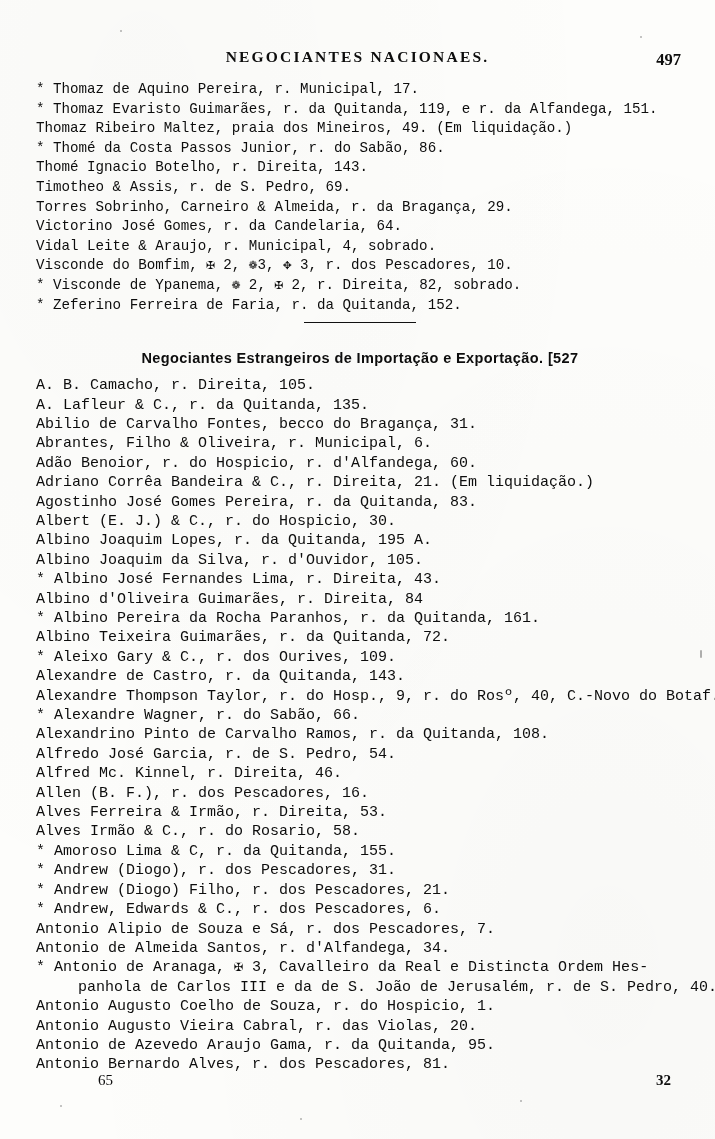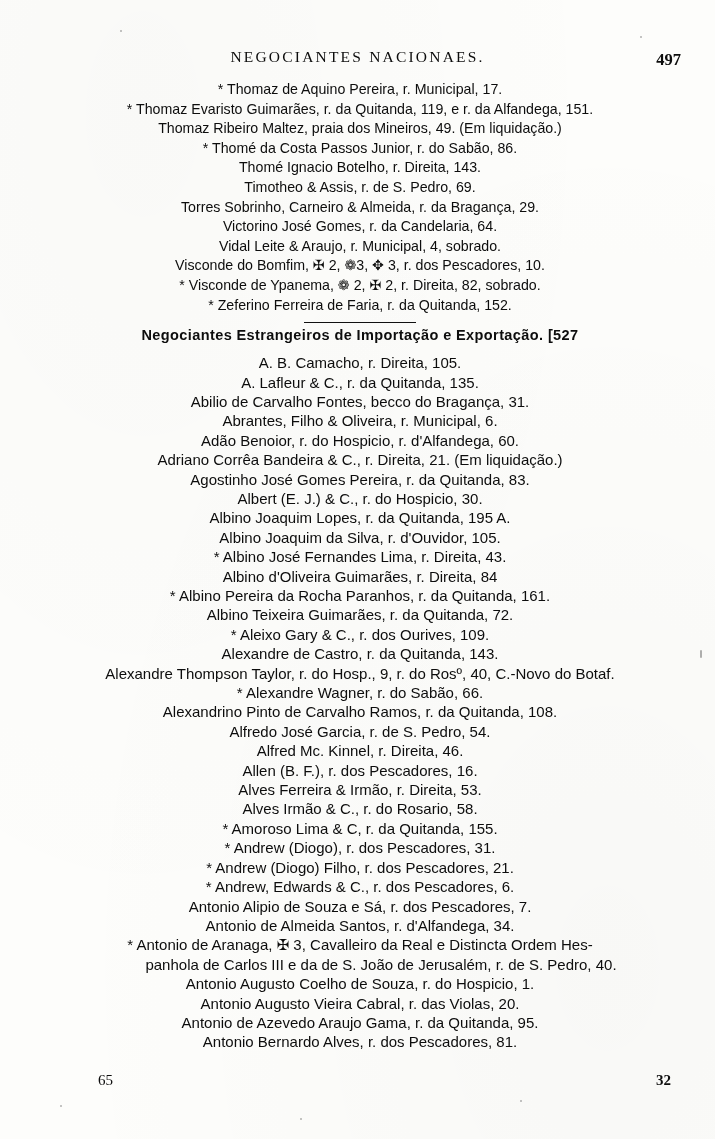--- a/index.html
+++ b/index.html
@@ -37,21 +37,21 @@
     position: absolute;
     top: 48px;
     left: 0;
     width: 715px;
     height: 24px;
   }
   .header-title {
     position: absolute;
     left: 0; right: 0;
     text-align: center;
-    font-weight: normal;
+    font-weight: bold;
     font-size: 15.5px;
     letter-spacing: 2.2px;
     font-family: "Liberation Serif", serif;
   }
   .page-number {
     position: absolute;
     right: 34px;
     top: 2px;
     font-weight: bold;
     font-size: 16.5px;
@@ -61,38 +61,37 @@
     position: absolute;
     top: 80px;
     left: 36px;
     width: 648px;
   }
 
   .entry {
     font-size: 14.2px;
     line-height: 19.6px;
     white-space: nowrap;
-    font-family: Liberation Sans, sans-serif;
-    text-align: center;
+    font-family: Liberation Mono, monospace;
   }
   .cont {
     display: block;
     padding-left: 42px;
     white-space: nowrap;
   }
 
   .rule {
     margin: 7px auto 0 auto;
     width: 112px;
     height: 1px;
     background: #111;
   }
 
   .section-head {
-    margin-top: 4px;
+    margin-top: 27px;
     margin-bottom: 10px;
     text-align: center;
     font-size: 14.5px;
     letter-spacing: 0.4px;
     font-family: "Liberation Sans", sans-serif;
     font-weight: bold;
     position: relative;
   }
 
   .section2 .entry {

